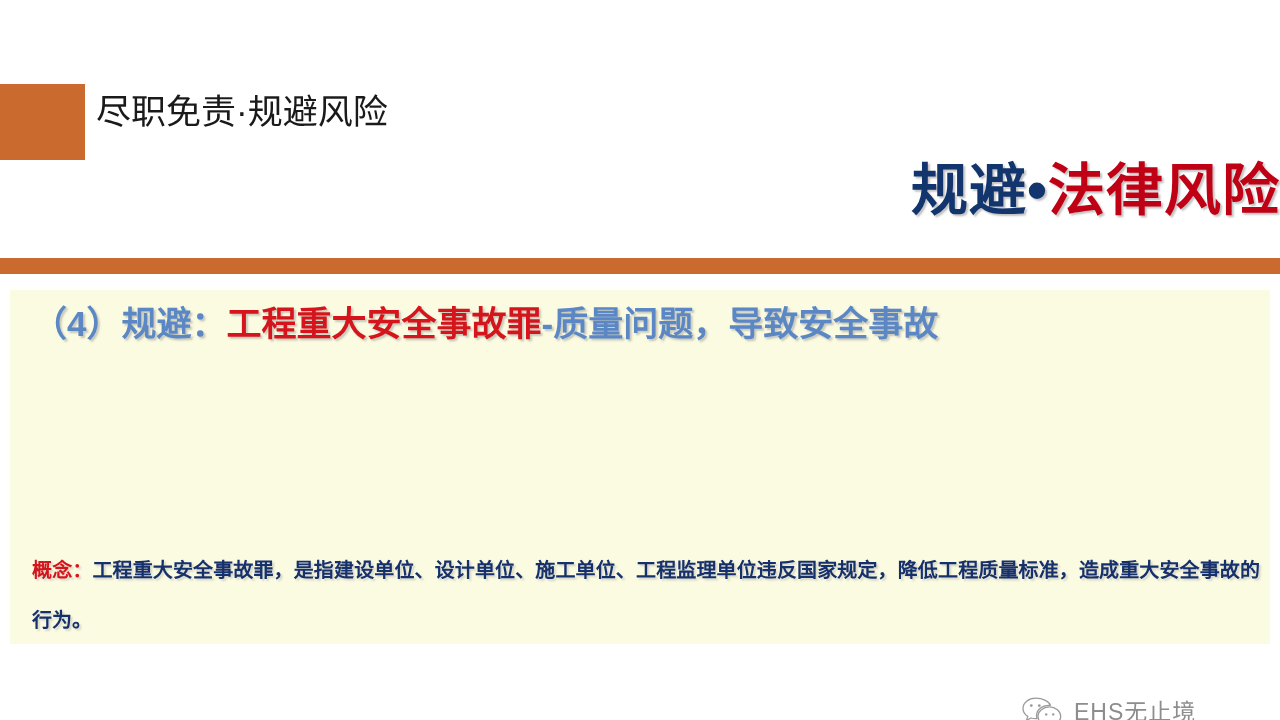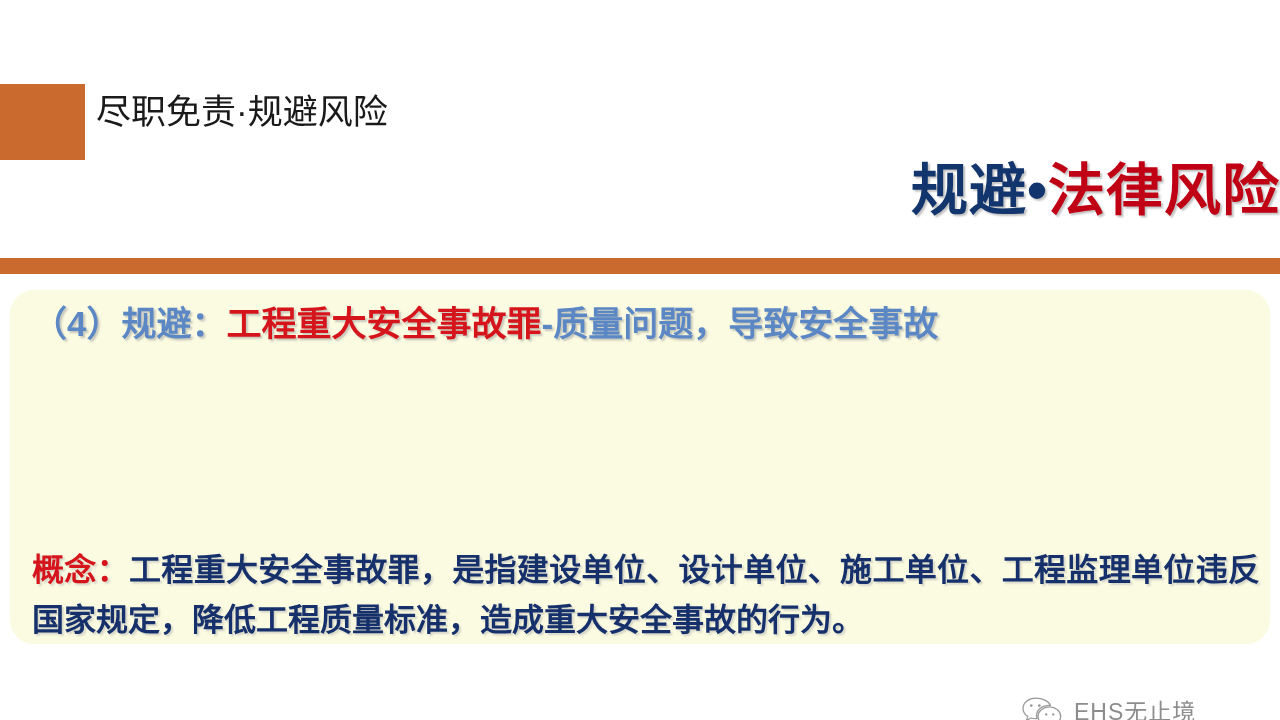--- a/index.html
+++ b/index.html
@@ -71,21 +71,20 @@
   
   #content-panel {
     position: absolute;
     left: 10px;
     top: 242px;
     width: 1260px;
     height: 354px;
     background: #FBFBE2;
     box-sizing: border-box;
     padding: 0;
-    border-radius: 24px;
   }
 
   .line {
     position: absolute;
     left: 22px;
     right: 8px;
     white-space: nowrap;
     font-weight: 800;
   }
 
@@ -115,21 +114,21 @@
     text-justify: inter-ideograph;
   }
   #analysis-block .lead { color: #D5151B; }
 
   
   #concept-block {
     position: absolute;
     left: 22px;
     right: 10px;
     top: 255px;
-    font-size: 32px;
+    font-size: 20px;
     line-height: 50px;
     font-weight: 800;
     color: #16306B;
     text-shadow: 2px 2px 2px rgba(170,170,170,0.45);
     text-align: justify;
     text-justify: inter-ideograph;
   }
   #concept-block .lead { color: #D5151B; }
 
   

